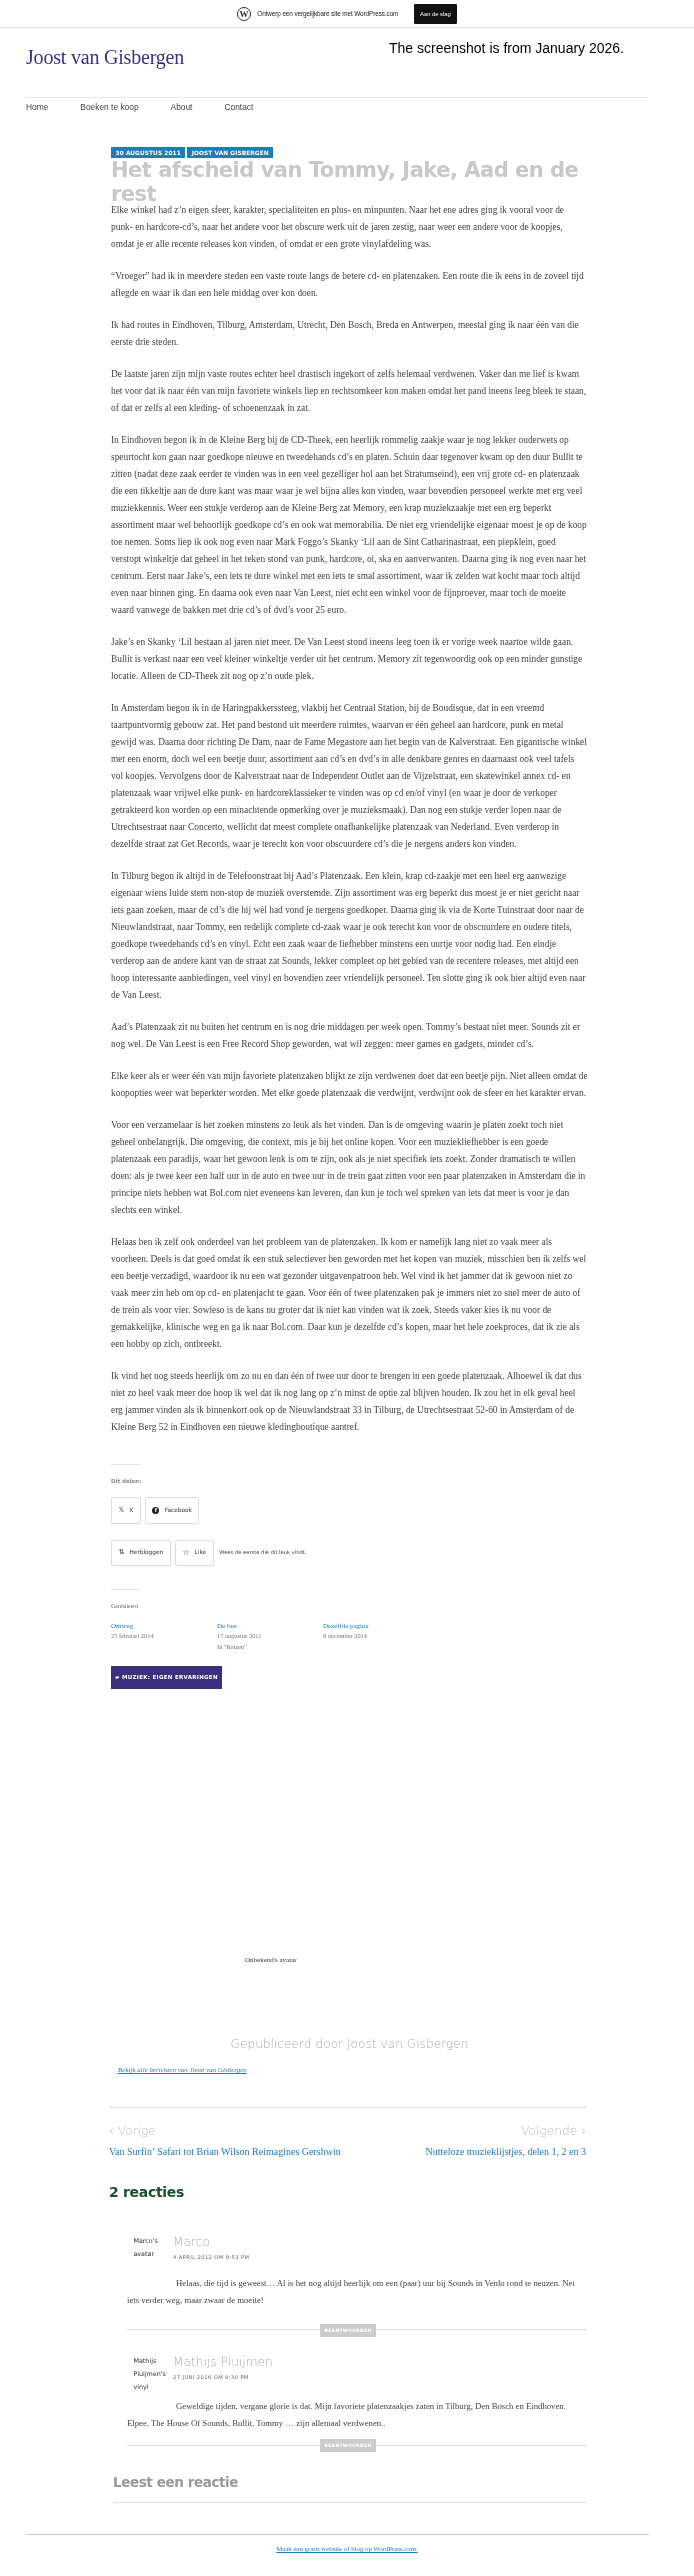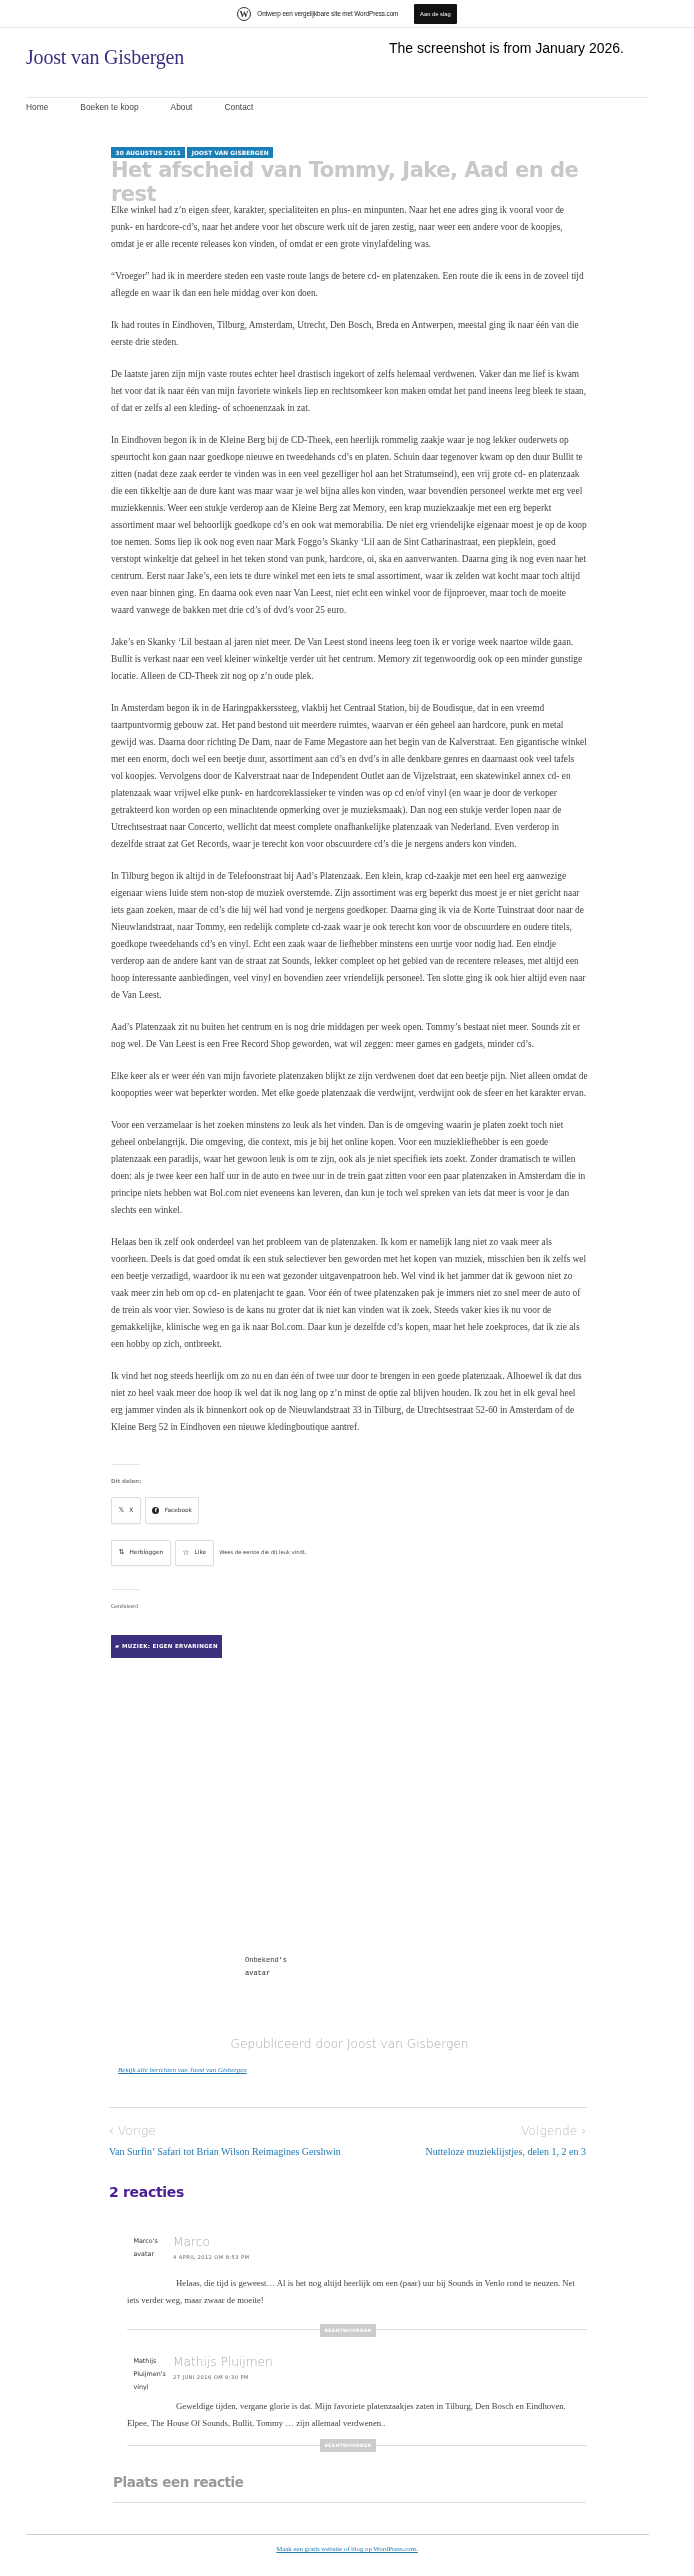--- a/index.html
+++ b/index.html
@@ -35,29 +35,29 @@
   .like-text { font-family: "DejaVu Sans", sans-serif; font-size: 5.2px; color: #444; margin-left: 1.3px; }
 
   .related-title { font-family: "Liberation Serif", serif; font-size: 5.8px; color: #666; margin: 7.7px 0 5.8px; }
   .related-grid { display: flex; }
   .related-item { width: 106px; margin-right: 0; font-family: "Liberation Serif", serif; font-size: 6.4px; line-height: 10.3px; }
   .related-item a { color: #1e7ab5; font-size: 7px; }
   .related-item .sub { color: #777; }
 
   .cat-badge { display: inline-flex; align-items: center; gap: 2.6px; background: #3b2f7e; color: #fff; font-family: "DejaVu Sans", sans-serif; font-weight: bold; font-size: 5.5px; letter-spacing: 0.3px; padding: 3.2px 3.9px; }
 
-  .author-avatar { position: absolute; top: 1954px; left: 245px; width: 64px; font-family: Liberation Mono, monospace; font-size: 7px; line-height: 13px; color: #333; }
+  .author-avatar { position: absolute; top: 1954px; left: 245px; width: 64px; font-family: Liberation Serif, serif; font-size: 7px; line-height: 13px; color: #333; }
   .published-by { position: absolute; top: 2037px; left: 111px; width: 477px; text-align: center; font-family: "DejaVu Sans", sans-serif; font-weight: 200; font-size: 12.2px; color: #aaa; }
   .all-posts { position: absolute; top: 2066px; left: 118px; font-family: "Liberation Serif", serif; font-style: italic; font-size: 7px; color: #1e7ab5; text-decoration: underline; }
 
   .nav-sep { position: absolute; top: 2107px; left: 109px; width: 478px; border-top: 1.9px solid #ddd; }
   .post-nav-label { position: absolute; top: 2124px; font-family: "DejaVu Sans", sans-serif; font-weight: 200; font-size: 12.2px; color: #bbb; }
   .post-nav-link { position: absolute; top: 2146px; font-family: "Liberation Serif", serif; font-size: 10px; color: #1e7ab5; }
 
-  .comments-title { position: absolute; top: 2184px; left: 109px; font-family: "DejaVu Sans", sans-serif; font-weight: bold; font-size: 14px; color: #4c1d95; letter-spacing: -0.3px; }
+  .comments-title { position: absolute; top: 2184px; left: 109px; font-family: "DejaVu Sans", sans-serif; font-weight: bold; font-size: 14px; color: #14532d; letter-spacing: -0.3px; }
   .comment { position: absolute; left: 127px; width: 460px; }
   .c-avatar { position: absolute; left: 6.4px; top: 0; width: 39px; font-family: "DejaVu Sans", sans-serif; font-size: 6.4px; line-height: 13px; color: #333; }
   .c-author { position: absolute; left: 46px; top: 0; font-family: "DejaVu Sans", sans-serif; font-weight: 200; font-size: 12.2px; color: #aaa; }
   .c-date { position: absolute; left: 46px; font-family: "DejaVu Sans", sans-serif; font-size: 5.2px; color: #666; letter-spacing: 0.4px; }
   .c-text { position: absolute; left: 0; width: 460px; text-indent: 49px; font-family: "Liberation Serif", serif; font-size: 8.7px; line-height: 16.7px; color: #444; }
   .c-reply-line { position: absolute; left: 0; width: 460px; border-top: 0.6px solid #ddd; }
   .c-reply { position: absolute; left: 193px; background: #ccc; color: #fff; font-family: "DejaVu Sans", sans-serif; font-weight: bold; font-size: 4.5px; padding: 3.9px 4.5px; letter-spacing: 0.3px; }
 
   .reply-title { position: absolute; top: 2474px; left: 113px; font-family: "DejaVu Sans", sans-serif; font-weight: bold; font-size: 13.5px; color: #999; letter-spacing: -0.4px; }
   .reply-line { position: absolute; top: 2502px; left: 113px; width: 473px; border-top: 1.9px solid #ddd; }
@@ -130,20 +130,35 @@
     <a class="sbtn" href="#">
       <span style="font-size:7.7px;">☆</span>
       <span>Like</span>
     </a>
     <span class="like-text">Wees de eerste die dit leuk vindt.</span>
   </div>
 
   <div style="height: 22.5px;"></div>
   <div class="share-sep"></div>
   <div class="related-title">Gerelateerd</div>
+  <div class="related-grid">
+    <div class="related-item">
+      <a href="#">Omweg</a>
+      <div class="sub">25 februari 2014</div>
+    </div>
+    <div class="related-item">
+      <a href="#">De bus</a>
+      <div class="sub">17 augustus 2011</div>
+      <div class="sub">In "Reizen"</div>
+    </div>
+    <div class="related-item">
+      <a href="#">Dezelfde pagina</a>
+      <div class="sub">8 december 2014</div>
+    </div>
+  </div>
 
   <div style="height: 14px;"></div>
   <a class="cat-badge" href="#">
     <span>▰</span>
     <span>MUZIEK: EIGEN ERVARINGEN</span>
   </a>
 </div>
 
 <div class="author-avatar">Onbekend's avatar</div>
 <div class="published-by">Gepubliceerd door Joost van Gisbergen</div>
@@ -174,20 +189,20 @@
 
 <div class="comment" style="top:2355px;">
   <div class="c-avatar">Mathijs Pluijmen's vinyl</div>
   <div class="c-author">Mathijs Pluijmen</div>
   <div class="c-date" style="top:19.3px;">27 JUNI 2016 OM 9:30 PM</div>
   <div class="c-text" style="top:43px;">Geweldige tijden, vergane glorie is dat. Mijn favoriete platenzaakjes zaten in Tilburg, Den Bosch en Eindhoven. Elpee, The House Of Sounds, Bullit, Tommy … zijn allemaal verdwenen..</div>
   <div class="c-reply-line" style="top:90px;"></div>
   <a class="c-reply" style="top:84px;" href="#">BEANTWOORDEN</a>
 </div>
 
-<h3 class="reply-title">Plaats een reactie</h3>
+<h3 class="reply-title">Leest een reactie</h3>
 <div class="reply-line"></div>
 
 <div class="footer-line"></div>
 <div class="footer-link">
   <a href="#">Maak een gratis website of blog op WordPress.com.</a>
 </div>
 
 
 </body></html>

